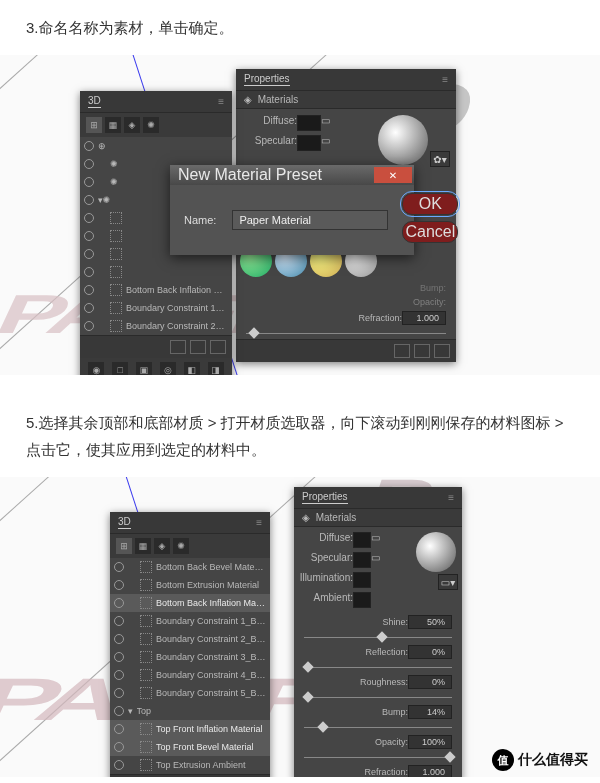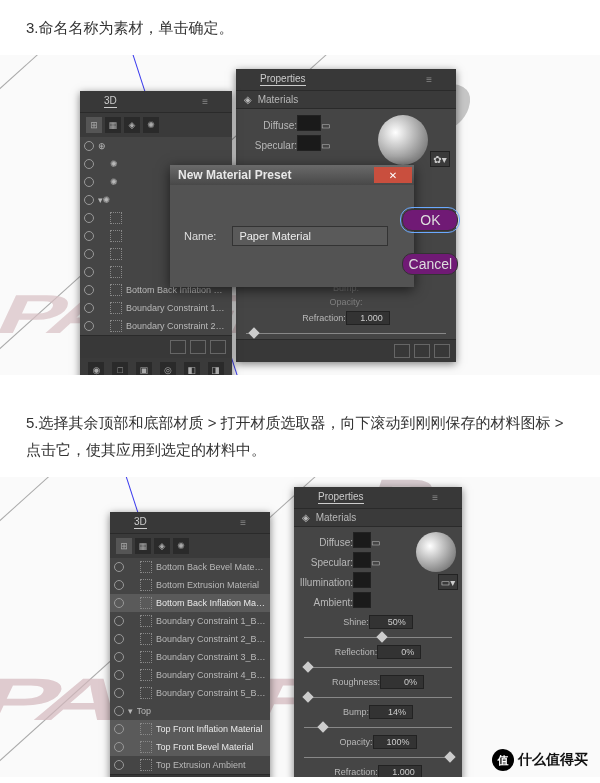--- a/index.html
+++ b/index.html
@@ -1,21 +1,21 @@
 <!DOCTYPE html>
 <html><head>
 <meta charset="utf-8">
 <style>
   body { margin:0; font-family: "Microsoft YaHei", Arial, sans-serif; background:#fff; width:600px; }
   .step-text { font-size:15px; color:#333; padding:14px 26px; line-height:1.8; }
   .canvas-area { position:relative; height:320px; background:#fafafa; overflow:hidden; }
   .canvas-area.second { height:300px; }
   .line { position:absolute; border-top:1px solid; transform-origin:left center; }
   .panel { position:absolute; background:#454545; color:#b8b8b8; font-size:10px; box-shadow:0 2px 8px rgba(0,0,0,.5); }
-  .panel-header { background:#383838; padding:4px 24px; font-size:10px; display:flex; align-items:center; justify-content:space-between; border-bottom:1px solid #2a2a2a; }
+  .panel-header { background:#383838; padding:4px 8px; font-size:10px; display:flex; align-items:center; justify-content:space-between; border-bottom:1px solid #2a2a2a; }
   .panel-title { color:#ccc; font-size:10px; border-bottom:1px solid #ccc; padding-bottom:1px; }
   .toolbar { display:flex; gap:3px; padding:4px 6px; background:#3a3a3a; }
   .tbtn { width:16px; height:16px; background:#2a2a2a; display:flex; align-items:center; justify-content:center; color:#aaa; font-size:9px; }
   .tbtn.active { background:#555; }
   .list { background:#454545; }
   .list-row { display:flex; align-items:center; padding:2px 4px; gap:4px; font-size:9px; height:14px; }
   .list-row.sel { background:#5a5a5a; color:#e8e8e8; }
   .eye { width:8px; height:8px; border:1px solid #999; border-radius:50%; flex-shrink:0; }
   .ind { width:8px; flex-shrink:0; }
   .icon-sq { width:10px; height:10px; border:1px dotted #888; flex-shrink:0; }
@@ -24,34 +24,34 @@
   .fbtn { width:14px; height:12px; border:1px solid #666; }
   .sub { padding:3px 8px; background:#3a3a3a; border-bottom:1px solid #2a2a2a; display:flex; align-items:center; gap:6px; }
   .swatch { width:22px; height:14px; background:#1a1a1a; border:1px solid #222; }
   .prop-label { width:55px; text-align:right; }
   .preview { width:50px; height:50px; background:radial-gradient(circle at 35% 35%, #fff, #888 70%, #555); border-radius:50%; margin:2px; }
   .slider-row { padding:2px 10px; }
   .slider-line { position:relative; height:8px; }
   .slider-track { position:absolute; top:4px; left:0; right:0; height:1px; background:#888; }
   .slider-thumb { position:absolute; top:0; width:8px; height:8px; background:#ccc; transform:rotate(45deg); }
   .val-box { background:#333; border:1px solid #222; padding:1px 6px; color:#ccc; font-size:9px; min-width:30px; text-align:right; }
-  .prop-name-val { display:flex; justify-content:center; align-items:center; padding:2px 16px; font-size:9px; }
-  .mat-row { display:flex; align-items:flex-end; padding:2px 0; }
+  .prop-name-val { display:flex; justify-content:flex-end; align-items:center; padding:2px 10px; font-size:9px; }
+  .mat-row { display:flex; align-items:flex-start; padding:2px 0; }
   .spheres { display:grid; grid-template-columns:repeat(4,32px); gap:3px; padding:4px; background:#454545; }
   .sphere { width:32px; height:32px; border-radius:50%; }
   .gear-box { width:18px; height:14px; background:#3a3a3a; border:1px solid #222; display:flex; align-items:center; justify-content:center; color:#ccc; font-size:10px; }
   .dialog { position:absolute; background:#535353; box-shadow:0 3px 12px rgba(0,0,0,.6); }
   .dialog-titlebar { background:linear-gradient(180deg,#6a6a6a,#484848); height:20px; display:flex; align-items:center; justify-content:space-between; padding:0 2px 0 8px; }
-  .dialog-title { color:#e8e8e8; font-size:12px;font-weight:bold; }
+  .dialog-title { color:#e8e8e8; font-size:16px; }
   .win-close { width:38px; height:16px; background:#c94f3e; color:#fff; display:flex; align-items:center; justify-content:center; font-size:10px; }
   .dialog-body { padding:12px 14px; display:flex; align-items:center; gap:16px; }
   .dlg-label { color:#ddd; font-size:11px; }
   .dlg-input { flex:1; background:#5a5a5a; border:1px solid #333; color:#eee; padding:2px 6px; font-size:11px; height:14px; }
   .dlg-btns { display:flex; flex-direction:column; gap:6px; padding:8px 12px 12px 0; }
-  .dlg-btn { width:54px; height:20px; background:#701a75; color:#ddd; font-size:14px; border:1px solid #333; border-radius:10px; display:flex; align-items:center; justify-content:center;margin-top:16px; }
+  .dlg-btn { width:54px; height:20px; background:#7f1d1d; color:#ddd; font-size:16px; border:1px solid #333; border-radius:10px; display:flex; align-items:center; justify-content:center; }
   .dlg-btn.primary { outline:1px solid #6aa9ff; outline-offset:1px; }
   .watermark { position:absolute; right:12px; bottom:6px; display:flex; align-items:center; gap:4px; color:#111; font-size:14px; font-weight:bold; }
   .wm-circle { width:22px; height:22px; border-radius:50%; background:#000; color:#fff; display:flex; align-items:center; justify-content:center; font-size:11px; }
 </style>
 </head>
 <body>
 
 <div class="step-text">3.命名名称为素材，单击确定。</div>
 
 <div class="canvas-area">

